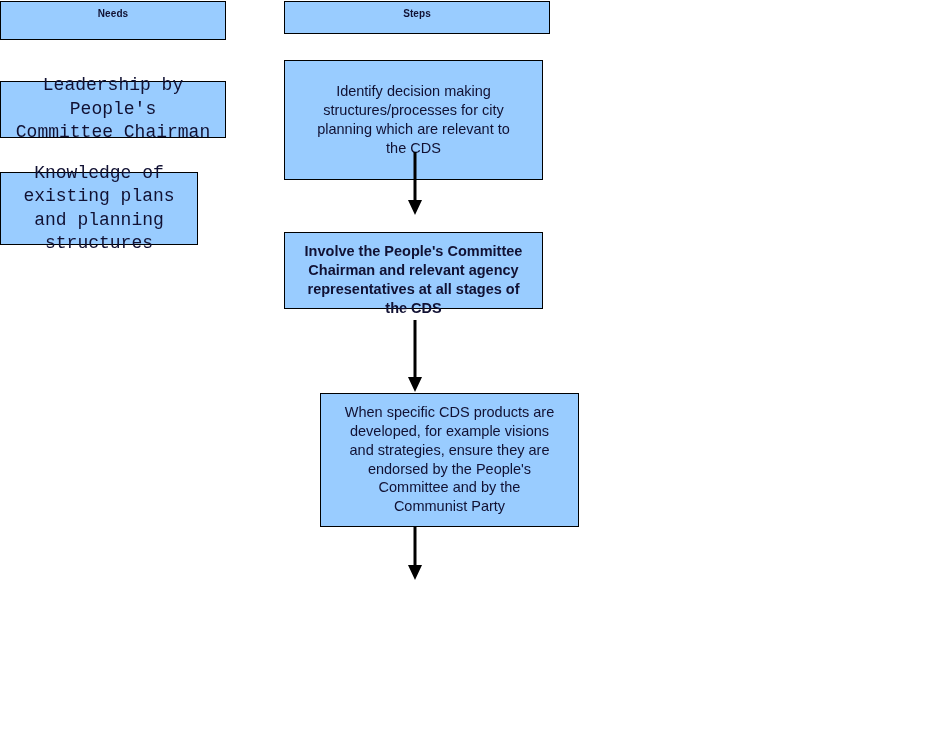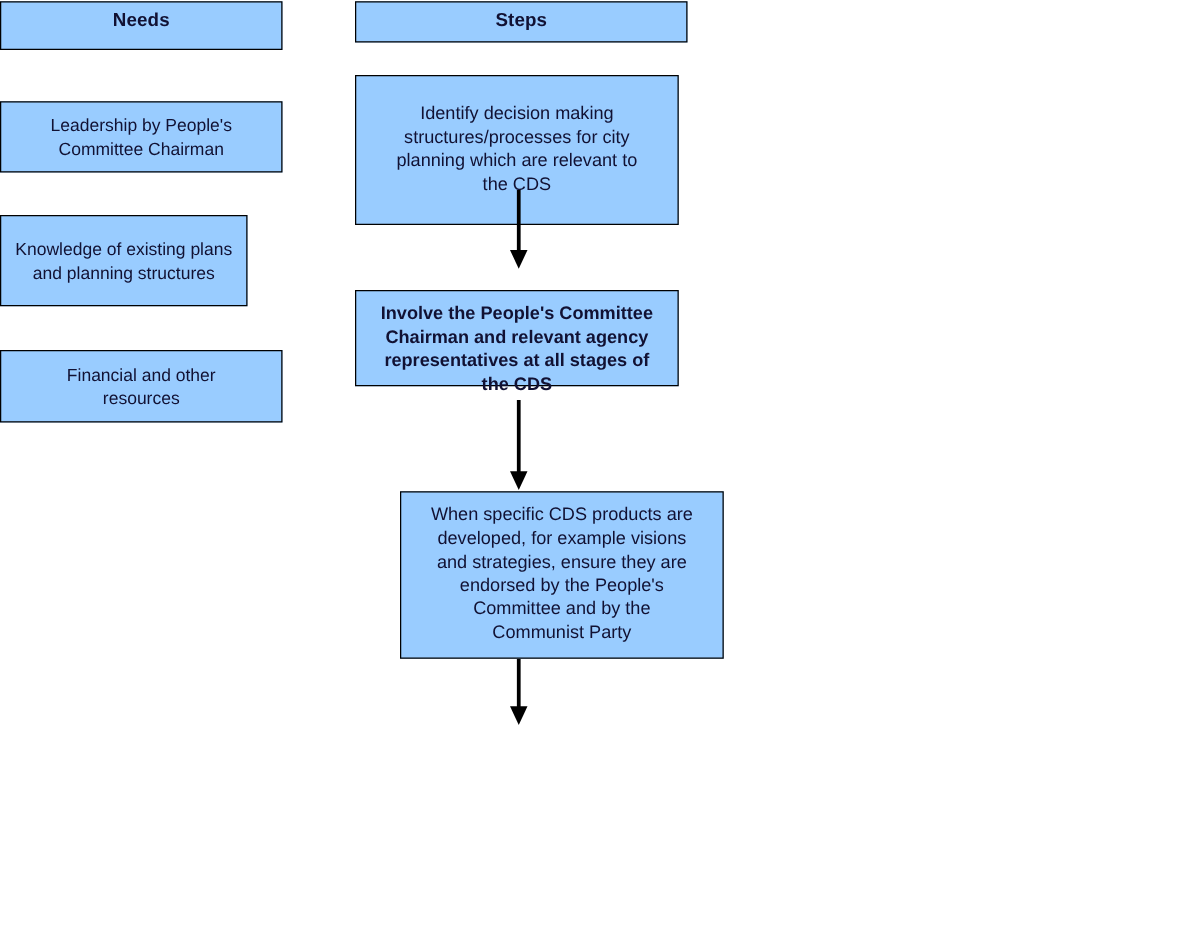--- a/index.html
+++ b/index.html
@@ -36,32 +36,33 @@
   .node-text {
     display: block;
     width: 100%;
     padding: 0 6px;
     box-sizing: border-box;
     white-space: pre-line;
     line-height: 1.30;
   }
   
   .header-node {
-    font-size: 15px;
+    font-size: 10px;
     font-weight: bold;
     letter-spacing: 0.1px;
     align-items: flex-start;
   }
   .header-node .node-text {
     padding-top: 5px;
   }
   
   .needs-node {
-    font-size: 14px;
+    font-size: 18px;
     font-weight: normal;
+    font-family: Liberation Mono, monospace;
   }
   
   .step-node {
     font-size: 14.5px;
     font-weight: normal;
   }
   .step-node.top-aligned {
     align-items: flex-start;
   }
   .step-node.top-aligned .node-text {
@@ -91,24 +92,20 @@
   <div class="node needs-node" style="left:0px; top:81px; width:226px; height:57px;">
     <span class="node-text">Leadership by People's
 Committee Chairman</span>
   </div>
 
   <div class="node needs-node" style="left:0px; top:172px; width:198px; height:73px;">
     <span class="node-text">Knowledge of existing plans
 and planning structures</span>
   </div>
 
-  <div class="node needs-node" style="left:0px; top:280px; width:226px; height:58px;">
-    <span class="node-text">Financial and other
-resources</span>
-  </div>
 
   <div class="node step-node" style="left:284px; top:60px; width:259px; height:120px;">
     <span class="node-text">Identify decision making
 structures/processes for city
 planning which are relevant to
 the CDS</span>
   </div>
 
   <div class="node step-node top-aligned" style="left:284px; top:232px; width:259px; height:77px;font-weight:bold;">
     <span class="node-text">Involve the People's Committee

